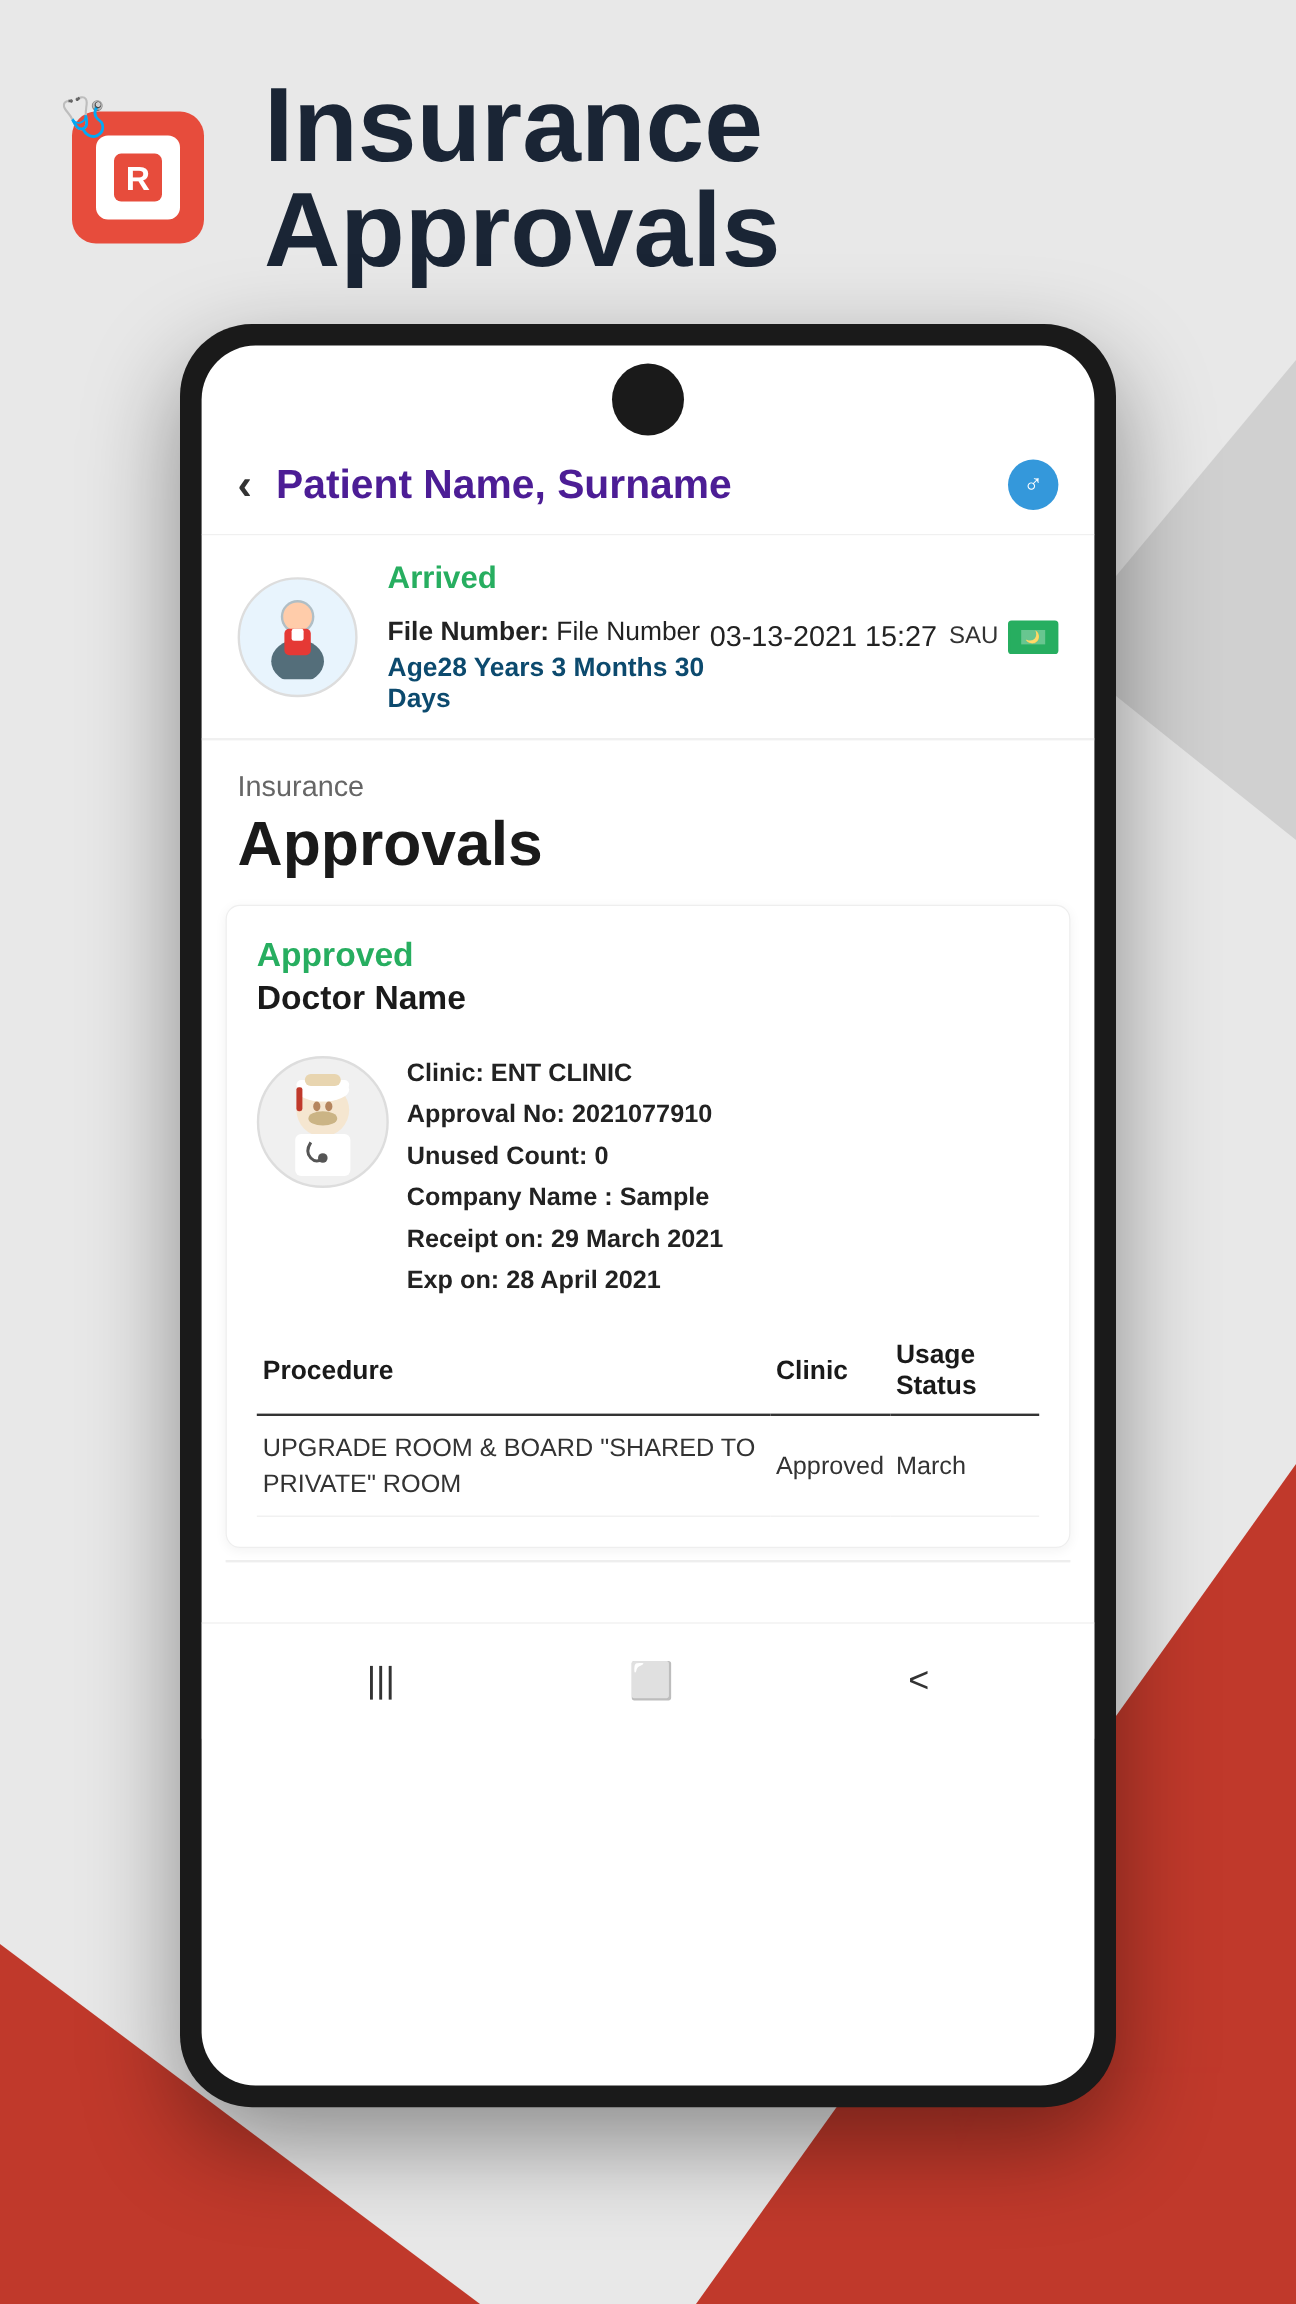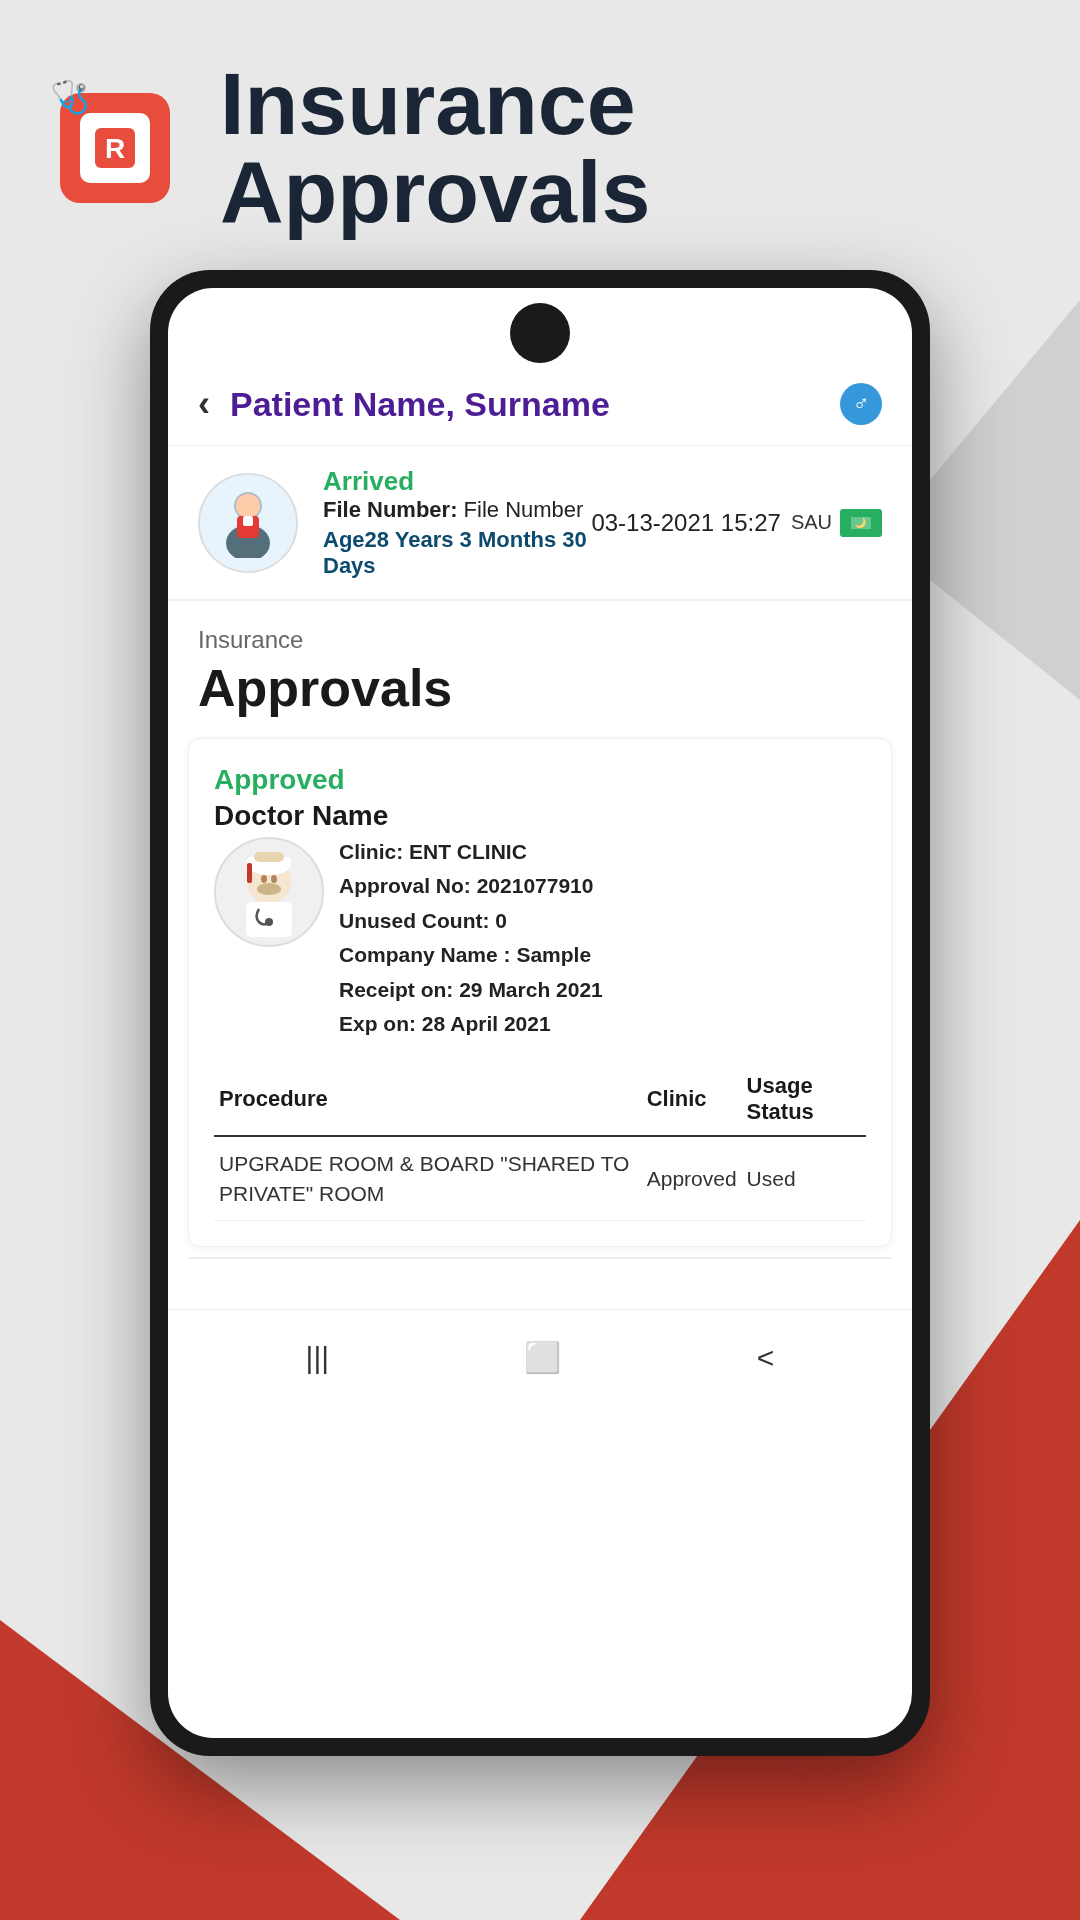--- a/index.html
+++ b/index.html
@@ -176,21 +176,21 @@
       flex-shrink: 0;
       border: 2px solid #ddd;
     }
     .patient-details {
       flex: 1;
     }
     .arrived-status {
       color: #27ae60;
       font-size: 26px;
       font-weight: 700;
-      margin-bottom: 0;
+      margin-bottom: 16px;
     }
     .file-number {
       font-size: 22px;
       color: #555;
       margin-bottom: 4px;
     }
     .file-number span {
       font-weight: 700;
       color: #222;
     }
@@ -272,21 +272,21 @@
     .approval-status {
       color: #27ae60;
       font-size: 28px;
       font-weight: 700;
       margin-bottom: 4px;
     }
     .doctor-name {
       font-size: 28px;
       font-weight: 900;
       color: #1a1a1a;
-      margin-bottom: 5px;
+      margin-bottom: 32px;
     }
     .doctor-info-row {
       display: flex;
       align-items: flex-start;
       gap: 15px;
     }
     .doctor-avatar {
       width: 110px;
       height: 110px;
       border-radius: 50%;
@@ -504,21 +504,21 @@
             <tr>
               <th>Procedure</th>
               <th>Clinic</th>
               <th>Usage Status</th>
             </tr>
           </thead>
           <tbody id="procedure-tbody">
           <tr class="row-divider">
       <td class="procedure-name">UPGRADE ROOM &amp; BOARD "SHARED TO PRIVATE" ROOM</td>
       <td>Approved</td>
-      <td>Used</td>
+      <td>March</td>
     </tr>
             </tbody>
         </table>
       </div>
 
       <div style="height:2px; background:#eee; margin: 10px 20px;"></div>
       <div style="height: 30px;"></div>
 
       <div class="bottom-nav">
         <div class="nav-btn">|||</div>

